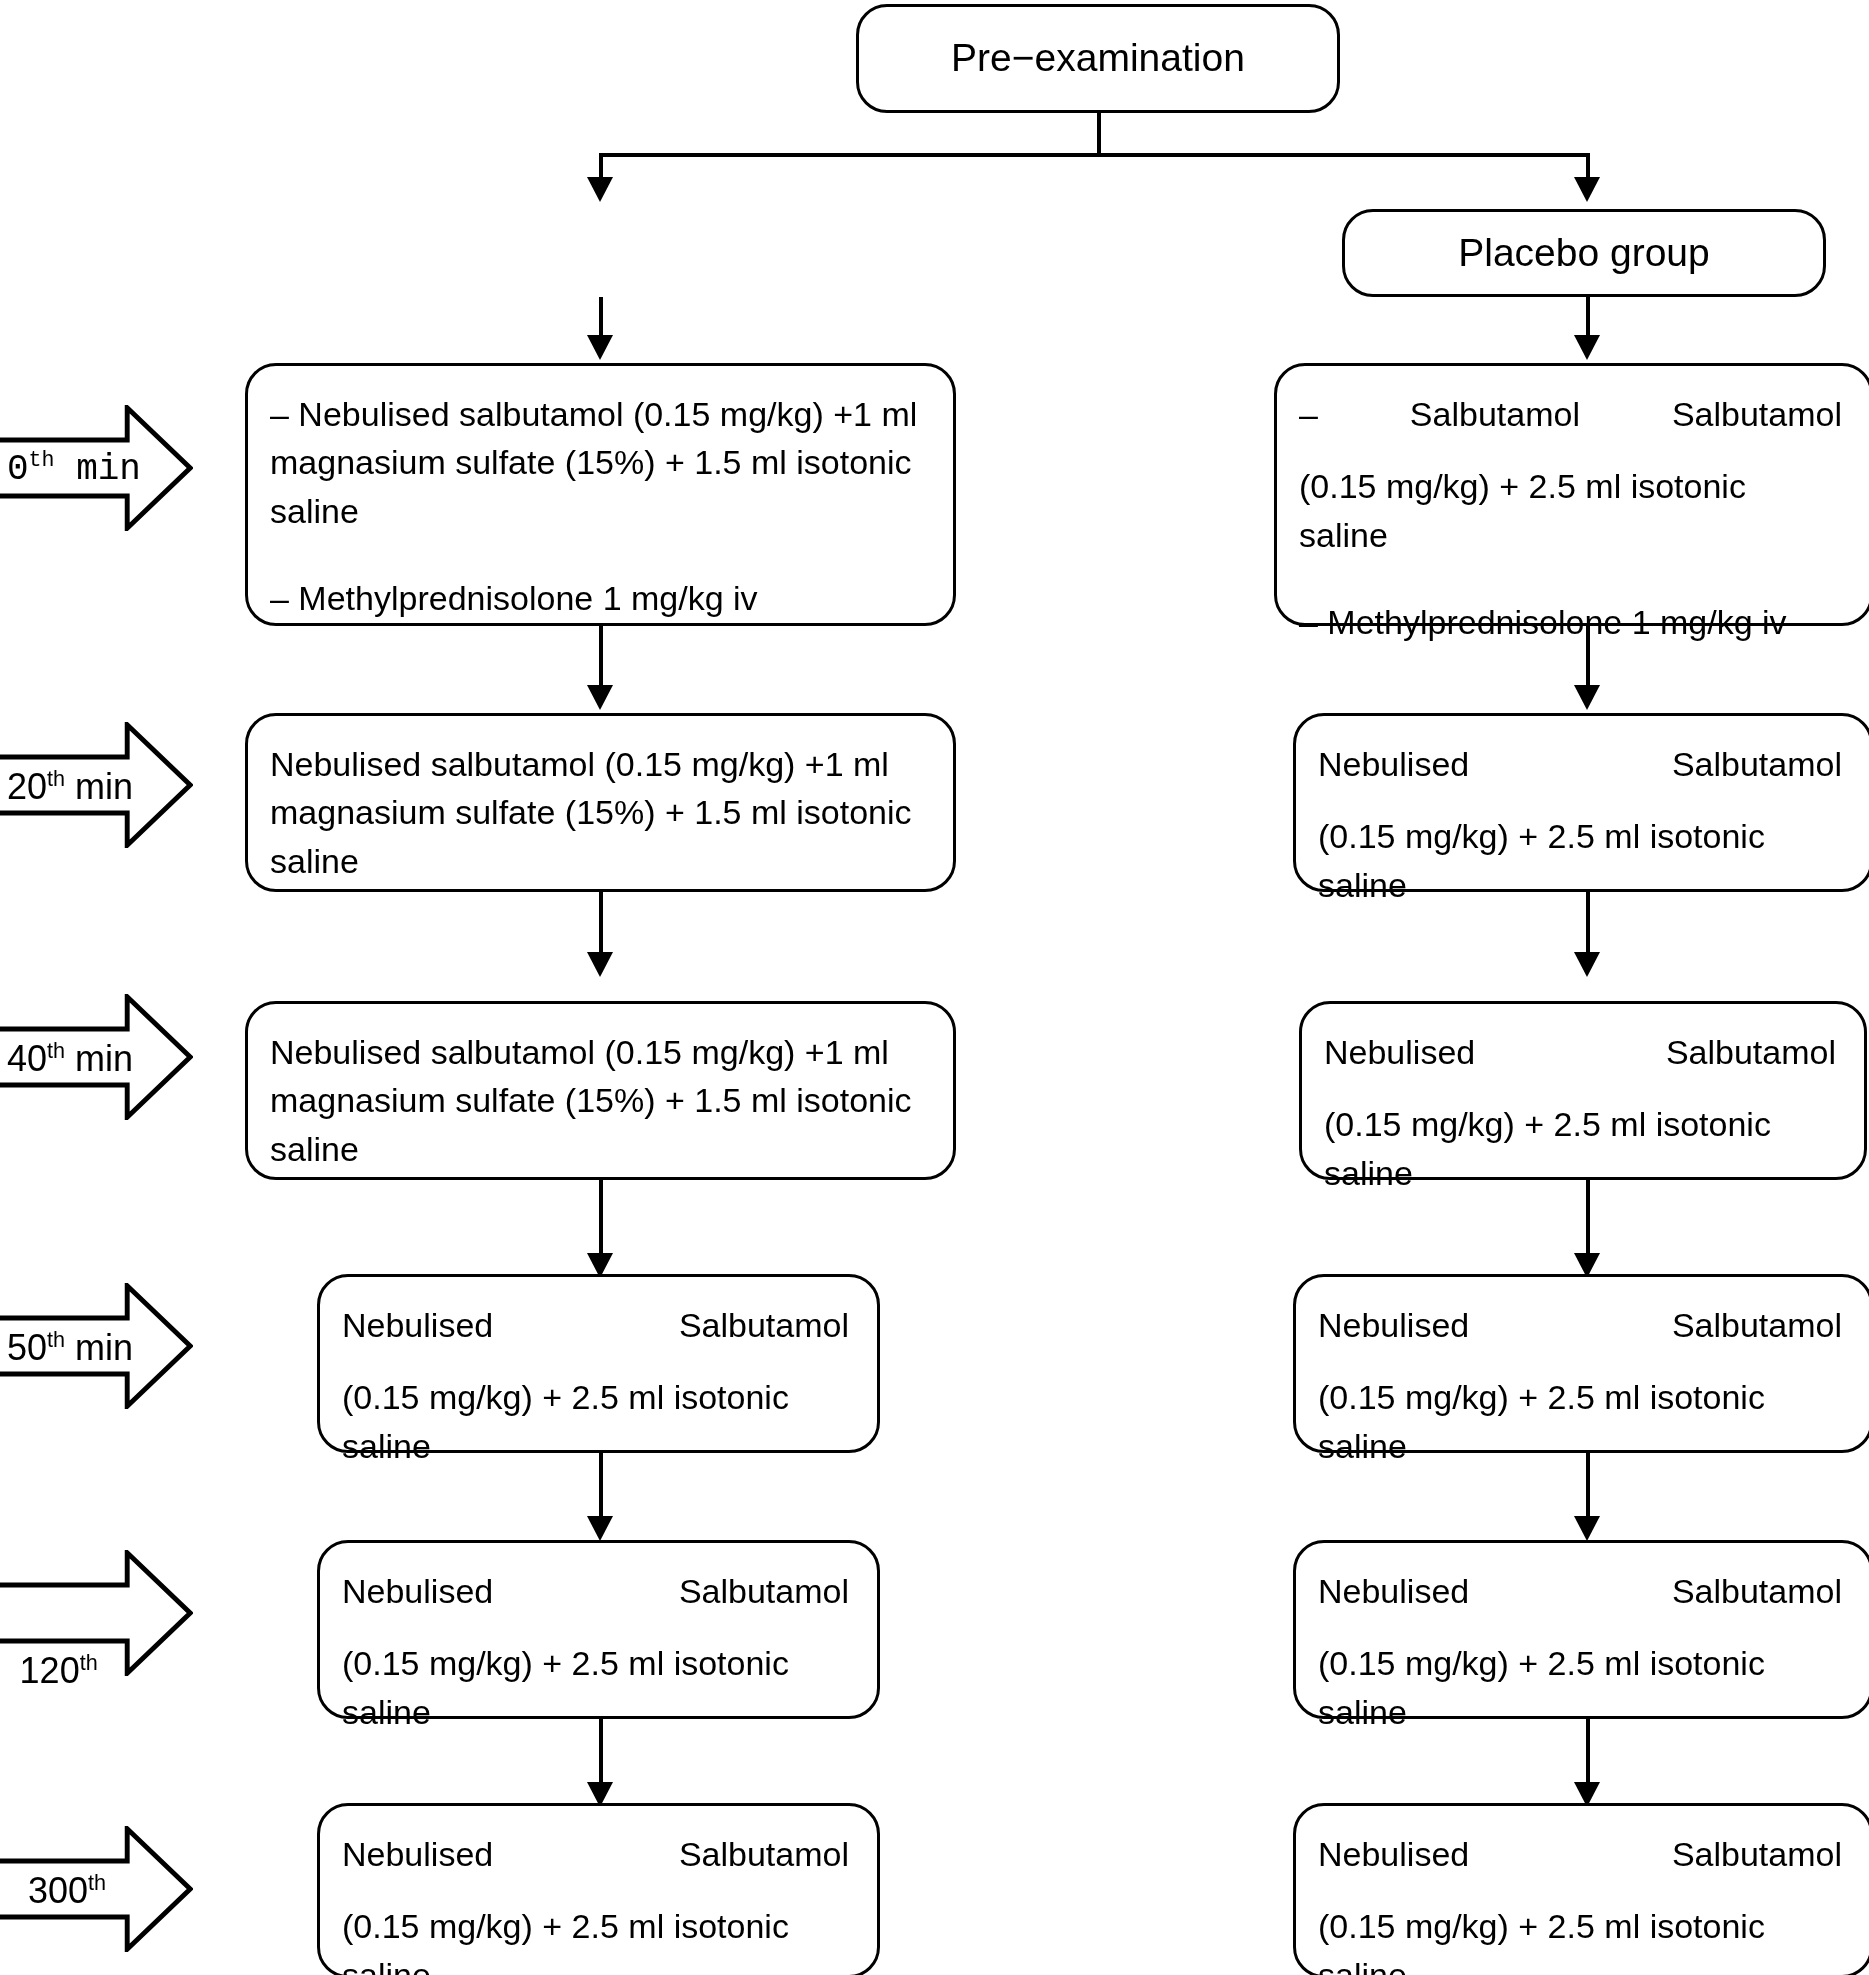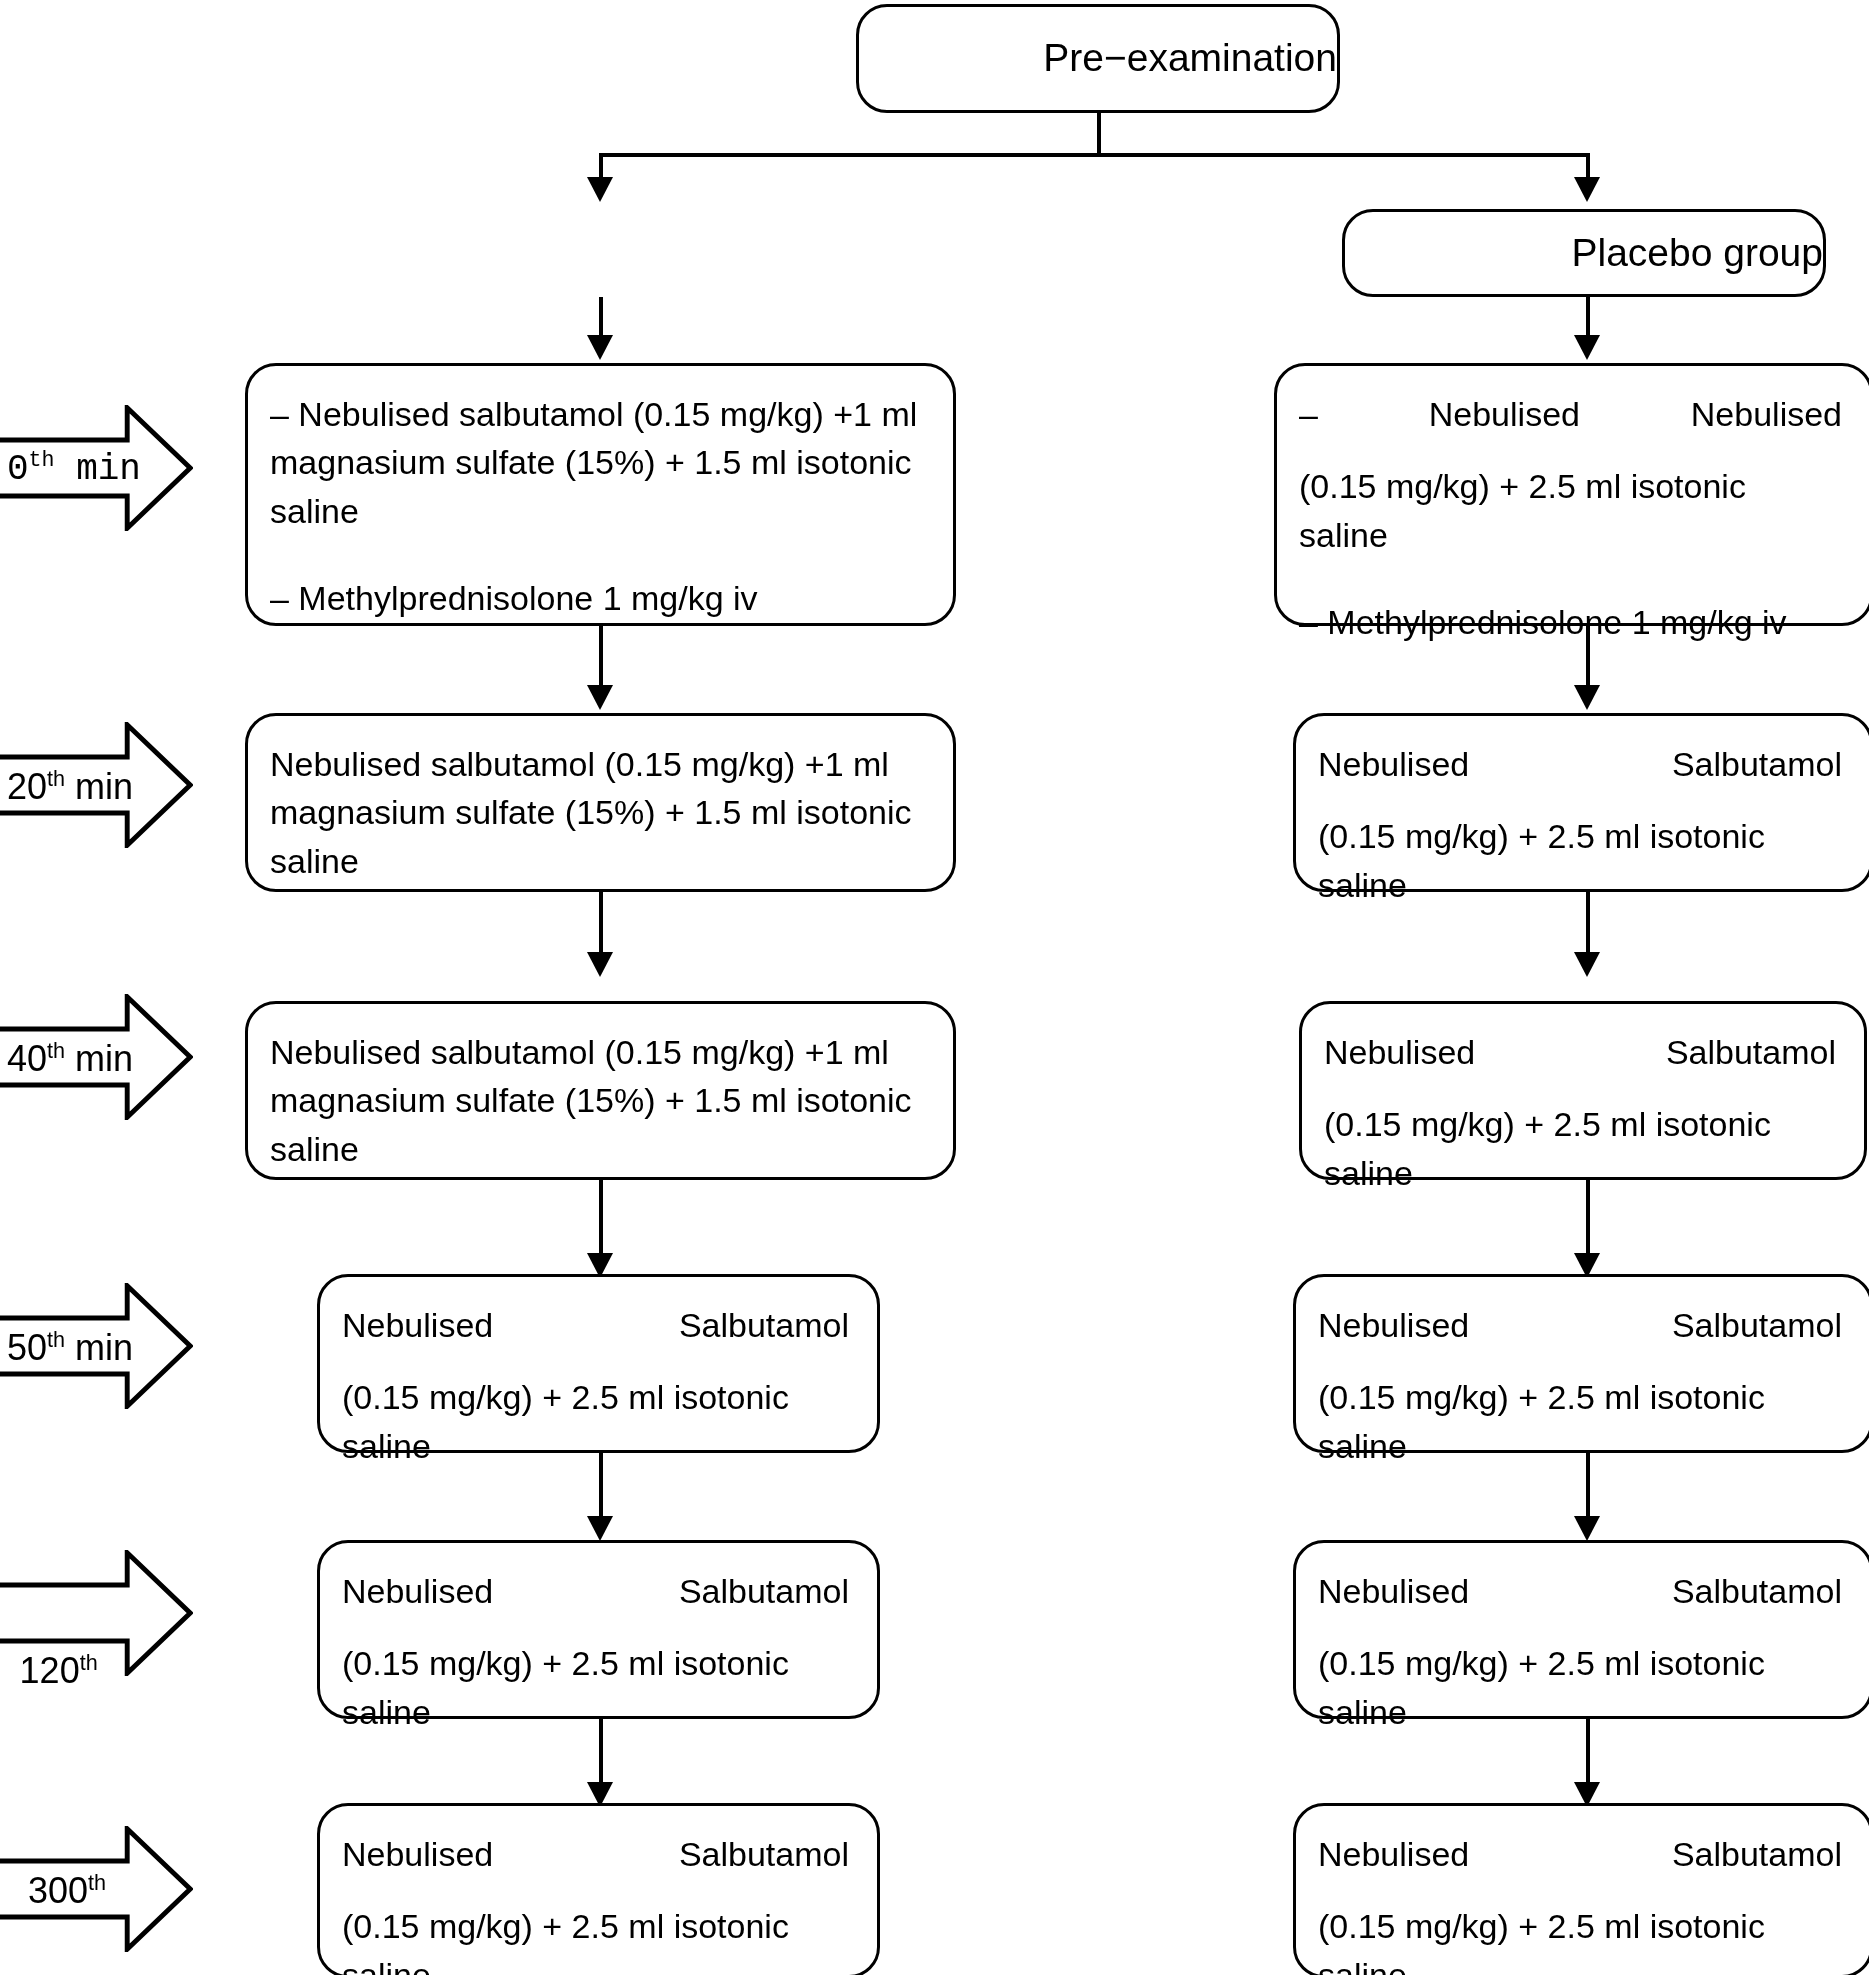--- a/index.html
+++ b/index.html
@@ -21,21 +21,21 @@
   .node {
     position: absolute;
     box-sizing: border-box;
     border: 3.5px solid #000000;
     border-radius: 31px;
     background: #ffffff;
   }
   .node-title {
     display: flex;
     align-items: center;
-    justify-content: flex-end;
+    justify-content: center;
     font-size: 39px;
     line-height: 1.1;
     white-space: nowrap;
   }
   .node-body {
     padding: 24px 28px 14px 22px;
     font-size: 34px;
     line-height: 1.42;
   }
   .node-body p {
@@ -152,21 +152,21 @@
 
   <div class="vline" style="left:599px; top:1719px; height:67px;"></div>
   <div class="arrowhead" style="left:587px; top:1782px;"></div>
 
   <div class="node node-body just" style="left:317px; top:1803px; width:563px; height:175px;">
     <p class="just-line">Nebulised Salbutamol</p>
     <p>(0.15 mg/kg) + 2.5 ml isotonic saline</p>
   </div>
 
   <div class="node node-body just" style="left:1274px; top:363px; width:599px; height:263px;">
-    <p class="just-line">– Nebulised Nebulised</p>
+    <p class="just-line">– Salbutamol Salbutamol</p>
     <p>(0.15 mg/kg) + 2.5 ml isotonic saline</p>
     <p style="margin-top:39px;">– Methylprednisolone 1 mg/kg iv</p>
   </div>
 
   <div class="vline" style="left:1586px; top:626px; height:63px;"></div>
   <div class="arrowhead" style="left:1574px; top:685px;"></div>
 
   <div class="node node-body just" style="left:1293px; top:713px; width:580px; height:179px;">
     <p class="just-line">Nebulised Salbutamol</p>
     <p>(0.15 mg/kg) + 2.5 ml isotonic saline</p>

